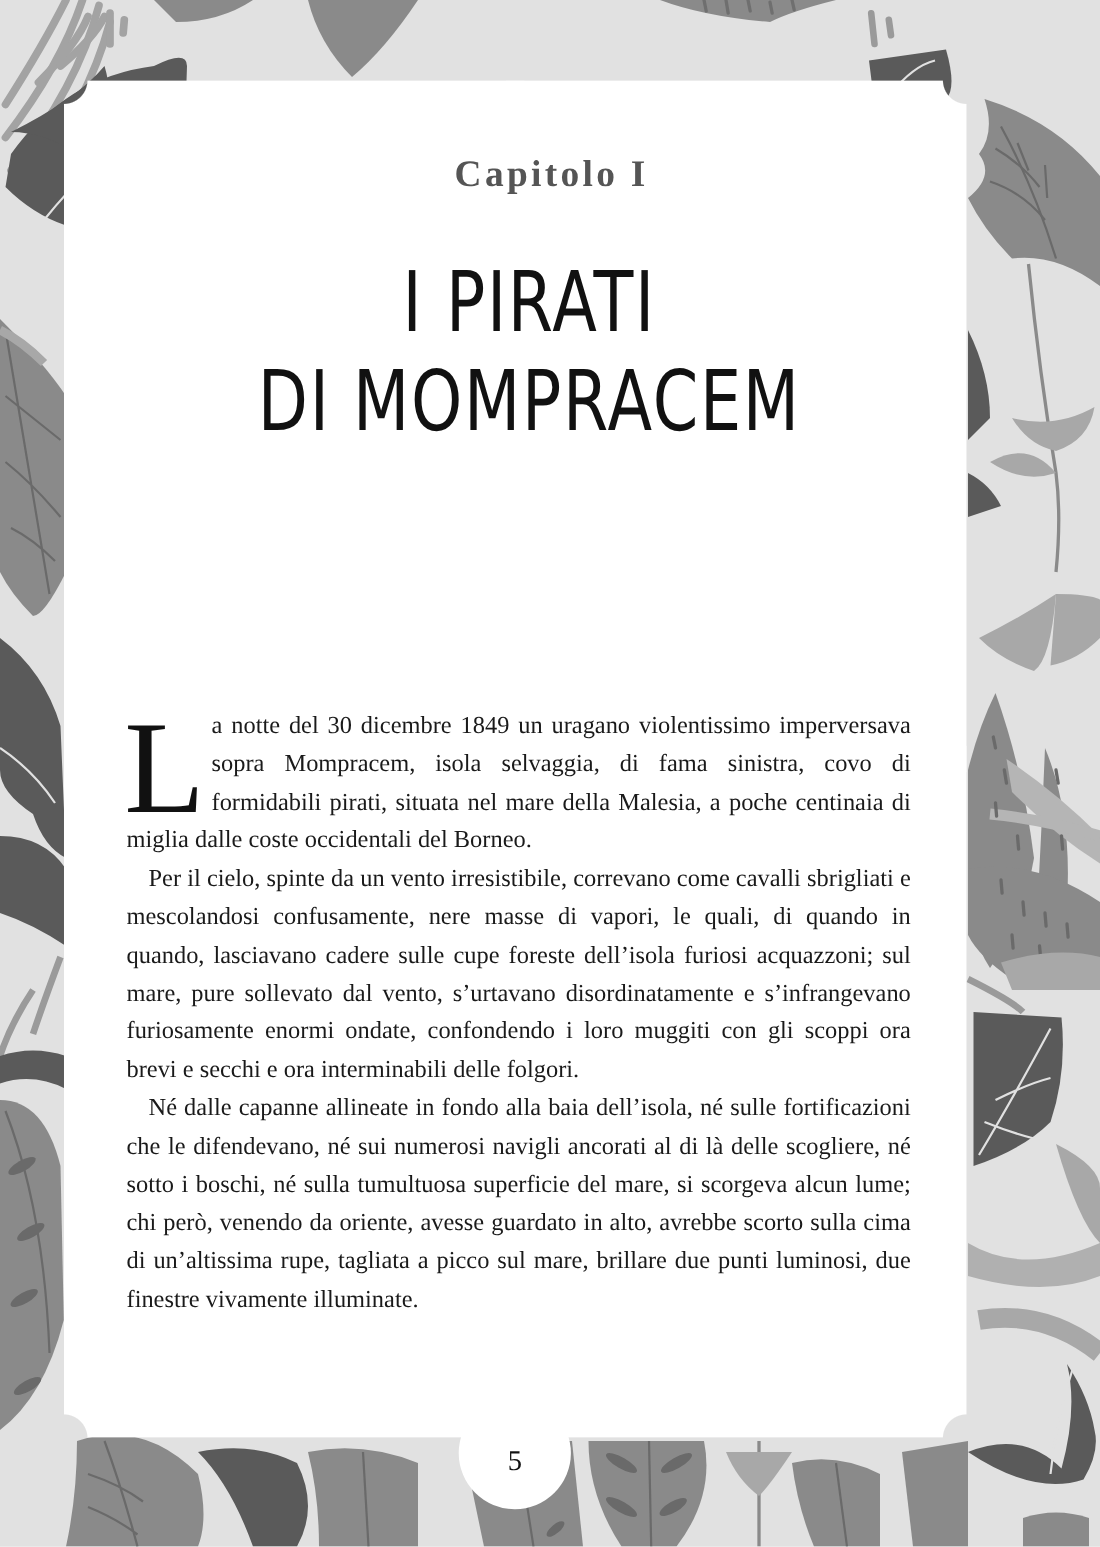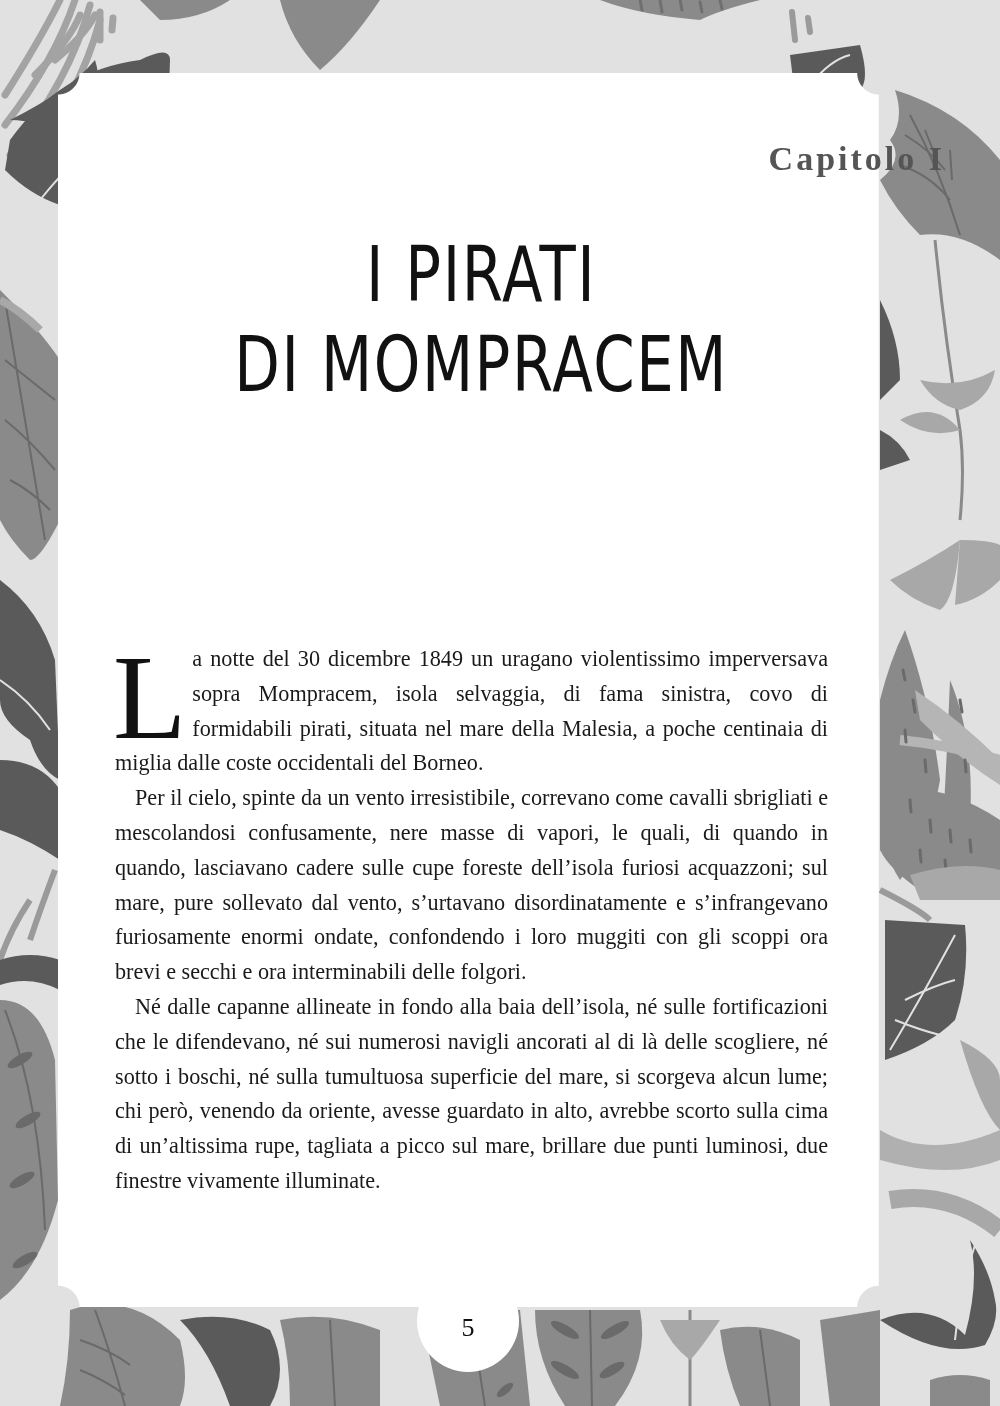--- a/index.html
+++ b/index.html
@@ -18,21 +18,21 @@
         radial-gradient(circle 22px at 0 100%, transparent 21px, #000 22px) bottom left / 51% 51% no-repeat,
         radial-gradient(circle 22px at 100% 100%, transparent 21px, #000 22px) bottom right / 51% 51% no-repeat;
       mask:
         radial-gradient(circle 22px at 0 0, transparent 21px, #000 22px) top left / 51% 51% no-repeat,
         radial-gradient(circle 22px at 100% 0, transparent 21px, #000 22px) top right / 51% 51% no-repeat,
         radial-gradient(circle 22px at 0 100%, transparent 21px, #000 22px) bottom left / 51% 51% no-repeat,
         radial-gradient(circle 22px at 100% 100%, transparent 21px, #000 22px) bottom right / 51% 51% no-repeat;
     }
     .chapter-label {
       position: absolute; left: 58px; width: 887px; top: 140px;
-      text-align: right; font-size: 34px; font-weight: bold; letter-spacing: 3px;
+      text-align: center; font-size: 34px; font-weight: bold; letter-spacing: 3px;
       color: #555555;
     }
     .chapter-title {
       position: absolute; left: 58px; width: 821px; top: 230px;
       text-align: center; font-family: "DejaVu Sans", sans-serif;
       font-size: 76px; line-height: 90px; color: #111111;
       transform: scaleX(0.78); transform-origin: 468px 0;
       letter-spacing: 2px;
     }
     .chapter-title div { white-space: nowrap; }

